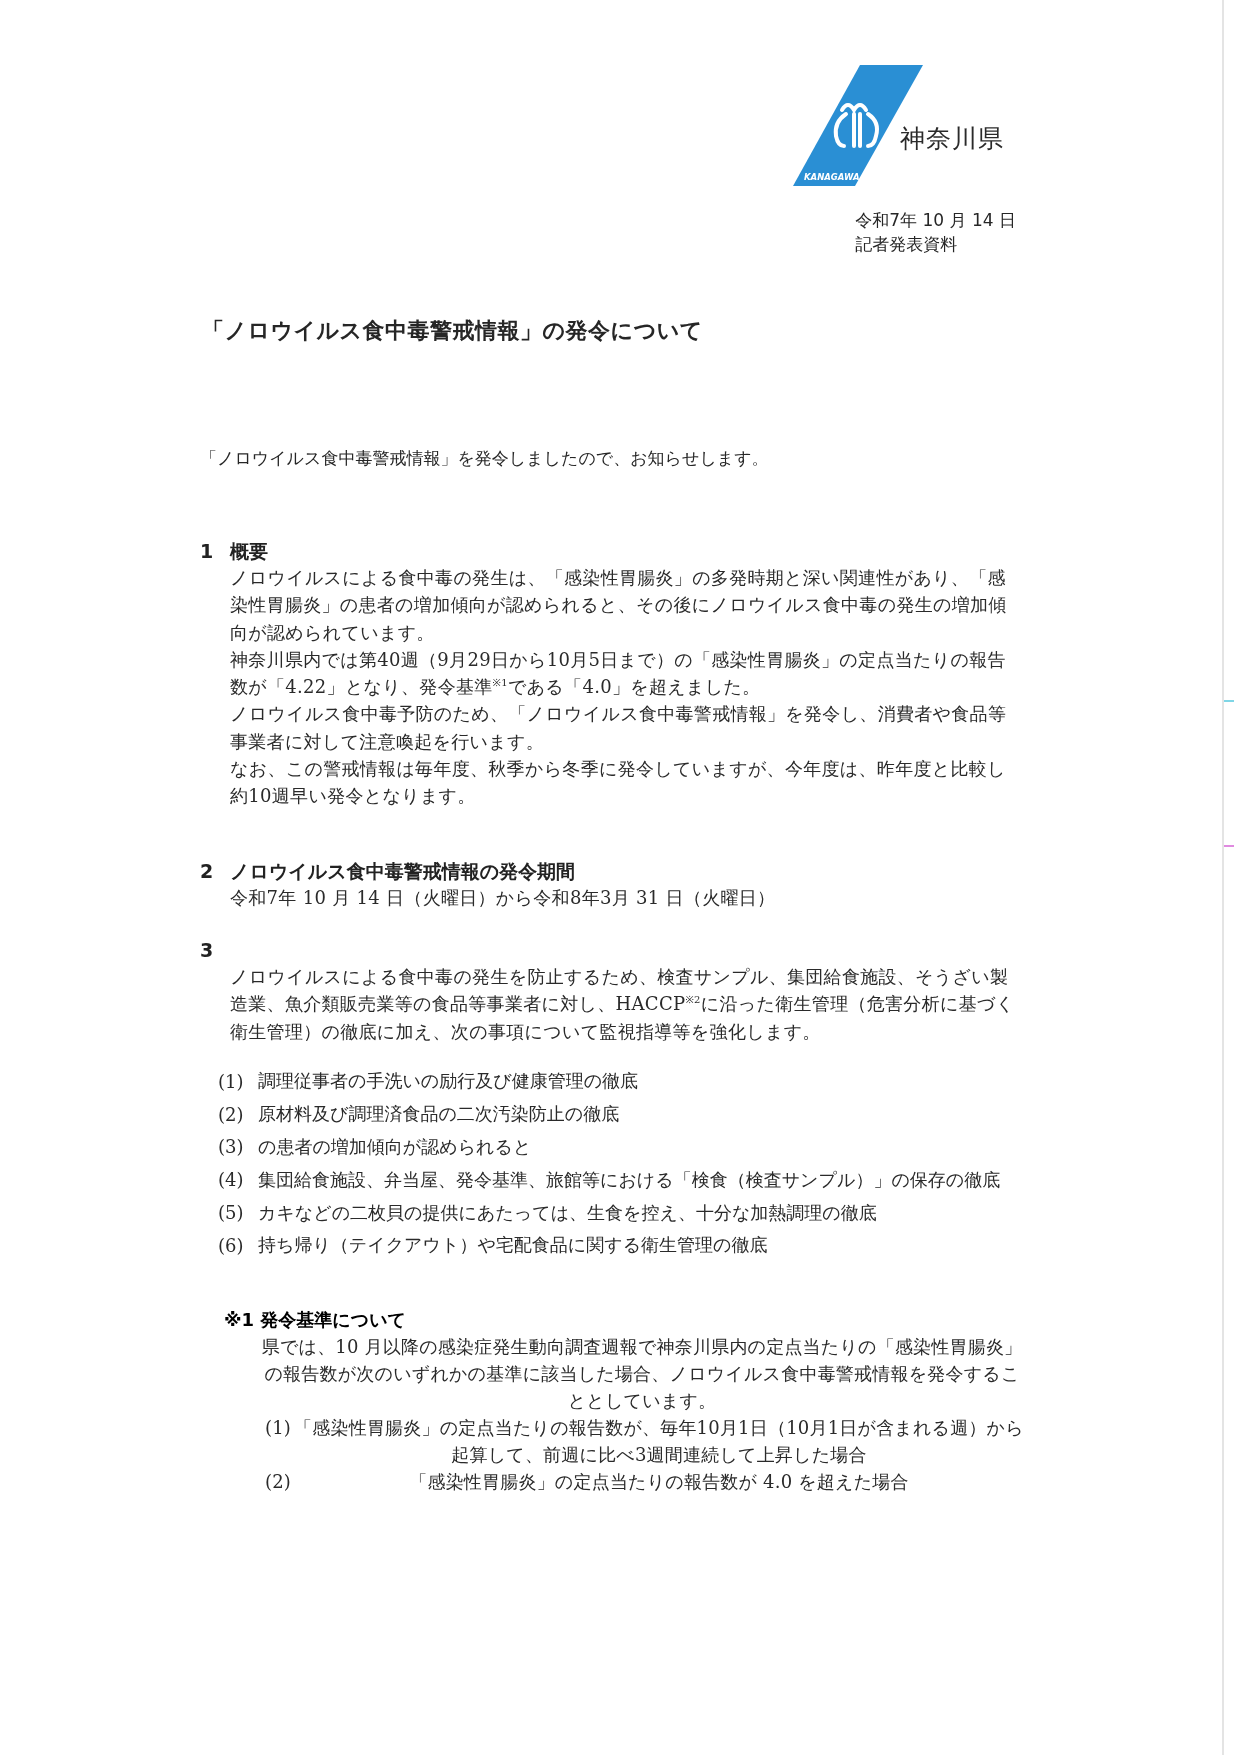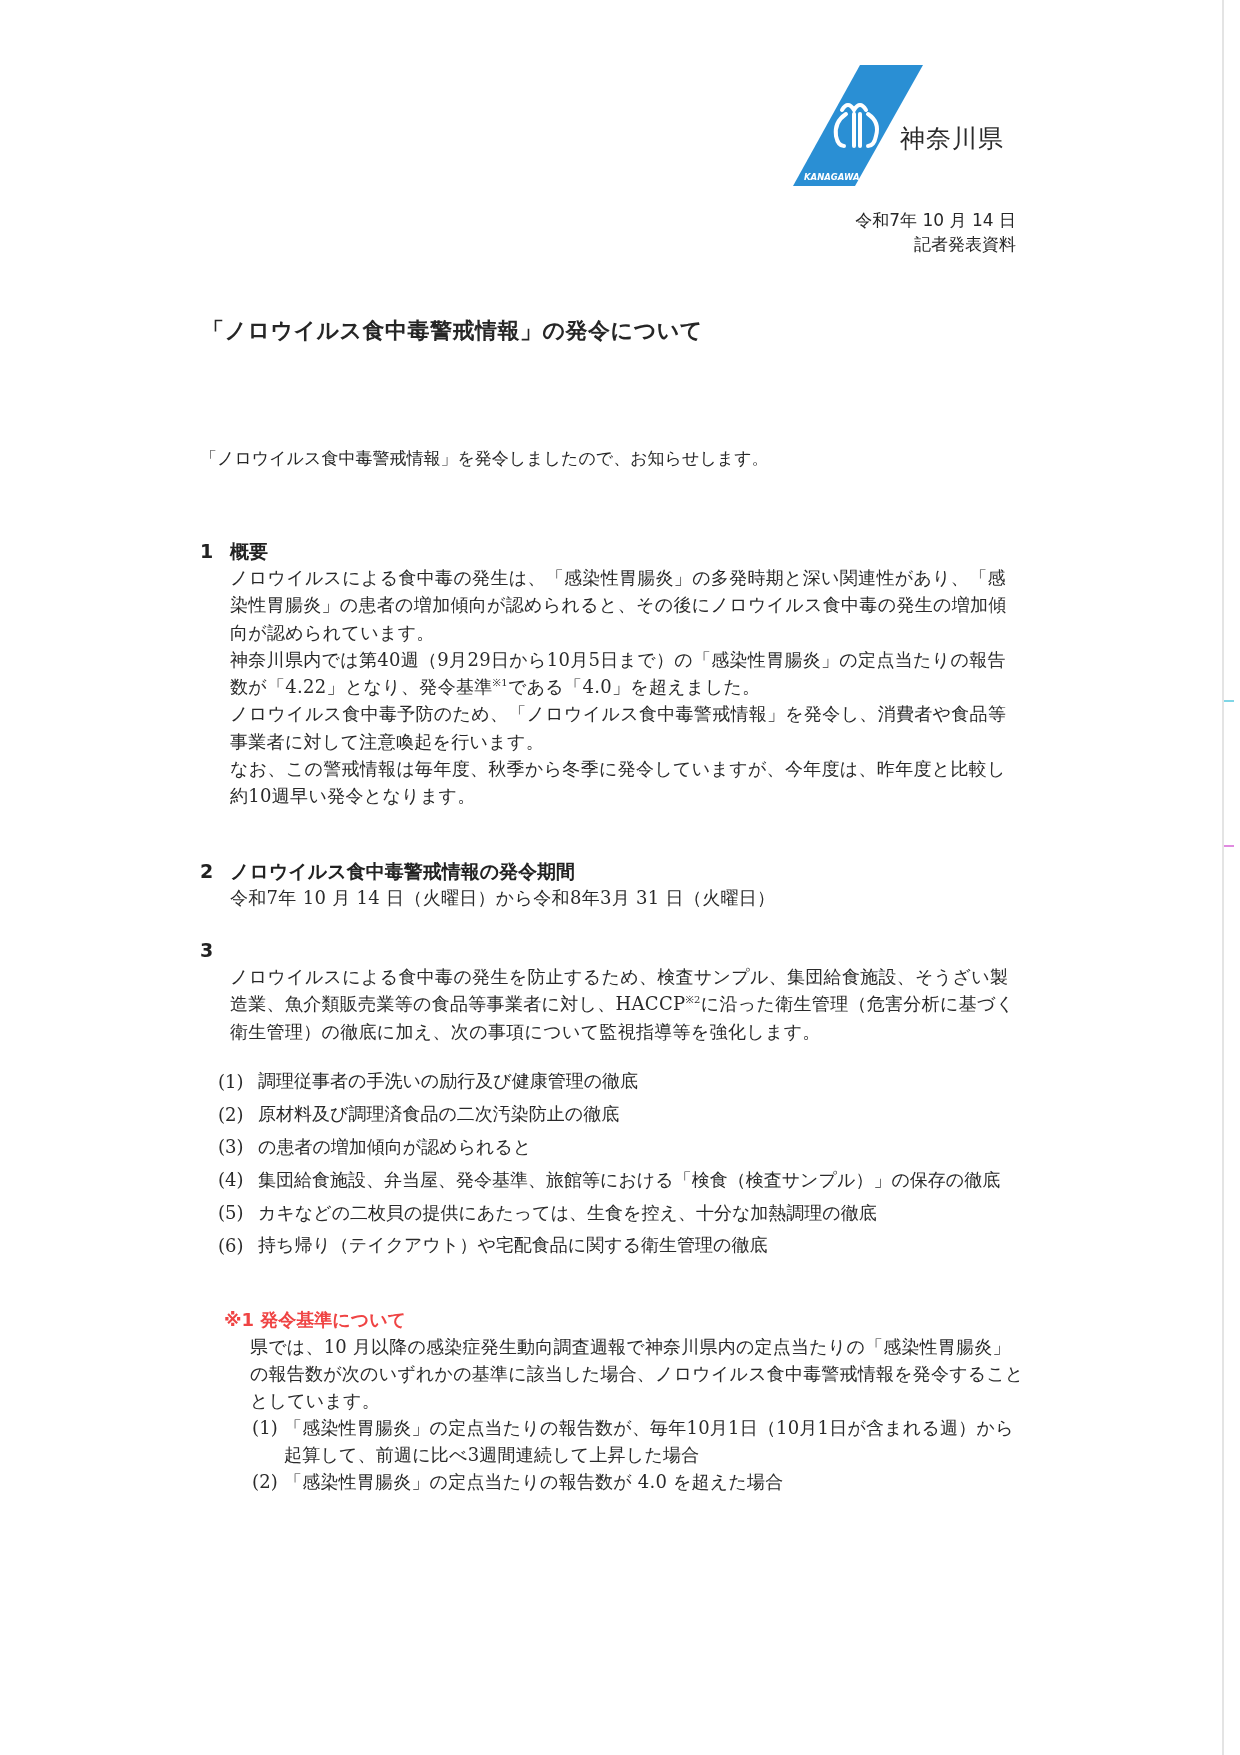--- a/index.html
+++ b/index.html
@@ -45,21 +45,20 @@
       top: 122px;
       font-size: 25px;
       letter-spacing: 1px;
       color: #2a2a2a;
       white-space: nowrap;
     }
     .date-block {
       position: absolute;
       right: 224px;
       top: 208px;
-      text-align: right;
       font-size: 17px;
       line-height: 24px;
       color: #262626;
     }
     .title {
       position: absolute;
       left: 202px;
       top: 316px;
       font-size: 22px;
       font-weight: bold;
@@ -133,29 +132,30 @@
     .footnote {
       position: absolute;
       left: 224px;
       top: 1307px;
       width: 800px;
     }
     .footnote-head {
       font-size: 18px;
       font-weight: bold;
       line-height: 26px;
-      color: #ef4444;
+      color: #000000;
     }
     .footnote-body {
-      margin-left: 26px;
+      margin-left: 36px;
       font-family: "DejaVu Serif", "Liberation Serif", serif;
       font-size: 18px;
       line-height: 27px;
       letter-spacing: 0.2px;
       color: #2a2a2a;
+      text-align: center;
     }
     .footnote-body p { margin: 0; }
     .criteria {
       margin: 0;
       padding: 0;
       list-style: none;
     }
     .criteria li {
       display: flex;
       font-family: "DejaVu Serif", "Liberation Serif", serif;

